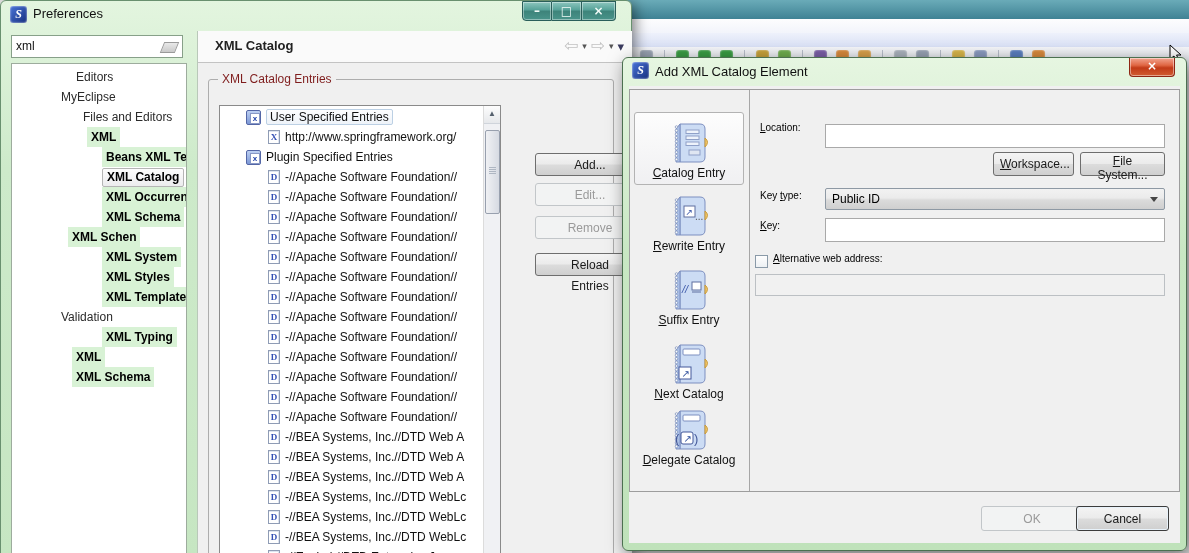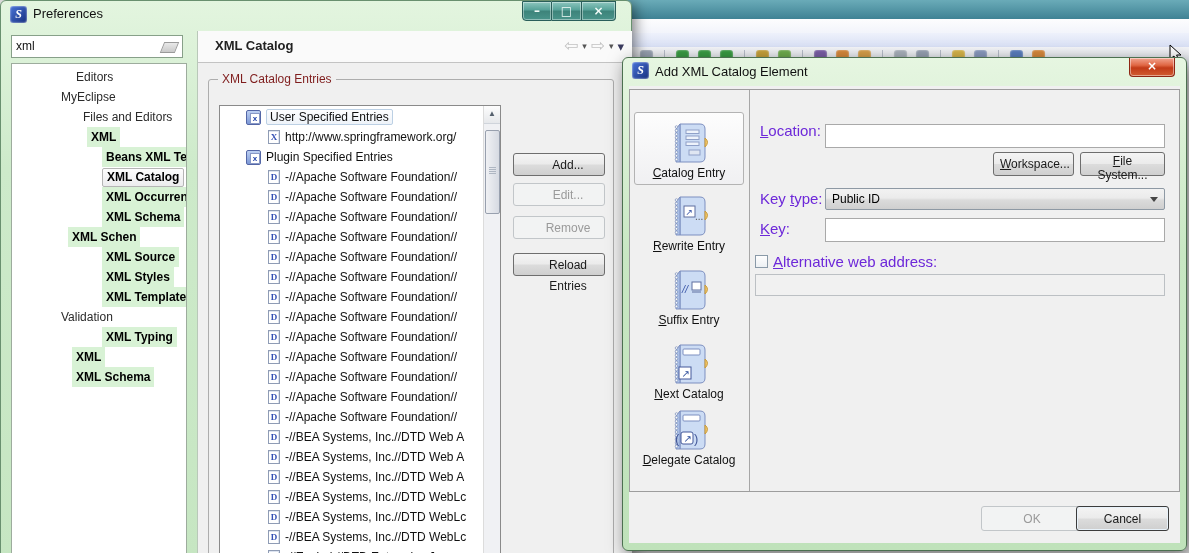--- a/index.html
+++ b/index.html
@@ -80,21 +80,21 @@
   .icon-doc{flex:0 0 12px;width:12px;height:14px;box-sizing:border-box;background:#fff;border:1px solid #8f9cb5;
     color:#3450b4;font:bold 9px/13px "Liberation Serif",serif;text-align:center;box-shadow:inset -1px 1px 0 #dde4f0;}
   
   #vscroll{position:absolute;right:0;top:0;bottom:0;width:16px;background:#f0f1f4;border-left:1px solid #dcdcdc;}
   #vscroll .up{position:absolute;left:0;top:0;width:16px;height:17px;background:linear-gradient(#fdfdfd,#e6e8eb);
     border-bottom:1px solid #cfd4db;color:#55606e;font-size:8px;line-height:16px;text-align:center;}
   #vthumb{position:absolute;left:1px;top:24px;width:13px;height:82px;border:1px solid #98a0ae;border-radius:2px;
     background:linear-gradient(90deg,#f0f1f4,#d6dae2);}
   #vthumb::before{content:"";position:absolute;left:3px;right:3px;top:38px;height:1px;
     box-shadow:0 0 0 #fff,0 2px 0 #aeb6c2,0 4px 0 #aeb6c2,0 -2px 0 #aeb6c2;background:#aeb6c2;}
-  #entrybtns .wbtn{left:304px;width:92px;height:23px;line-height:21px;padding-left:24px;}
+  #entrybtns .wbtn{left:326px;width:92px;height:23px;line-height:21px;padding-left:24px;}
   
   #dlg{position:absolute;left:622px;top:57px;width:565px;height:494px;box-sizing:border-box;
     background:linear-gradient(#e6f6e1,#c8e7c3 40%,#bfe2ba);
     border:1px solid #4c7050;border-radius:6px;box-shadow:4px 5px 18px rgba(0,0,0,.55);}
   .dtitle-text{position:absolute;left:32px;top:1px;line-height:26px;font-size:13px;color:#111;}
   #dlg .applogo{top:4px;}
   #dclose{position:absolute;right:11px;top:0;width:46px;height:19px;box-sizing:border-box;
     border:1px solid #8e2613;border-top:none;border-radius:0 0 4px 4px;
     background:linear-gradient(#f2a38f,#e06744 40%,#c23a18 55%,#d05c30);
     box-shadow:inset 0 0 0 1px rgba(255,255,255,.45);
@@ -102,21 +102,21 @@
   #dbody{position:absolute;left:6px;top:28px;right:6px;bottom:7px;background:#f0f0f0;}
   #dcontainer{position:absolute;left:0;top:3px;width:551px;height:403px;box-sizing:border-box;
     border:1px solid #9d9d9d;background:#f0f0f0;}
   #dsidebar{position:absolute;left:0;top:0;width:119px;bottom:0;border-right:1px solid #a6a6a6;}
   .dside-item{position:absolute;left:4px;width:110px;text-align:center;}
   .dside-item .dicon{display:block;margin:0 auto;}
   .dside-item .dlabel{display:block;font-size:12px;color:#111;margin-top:1px;}
   .dside-item.sel{box-sizing:border-box;border:1px solid #b3b3b3;border-radius:3px;
     background:linear-gradient(#fdfdfd,#f0f0f2);padding-top:8px;height:73px;}
   #dform{position:absolute;left:119px;top:0;right:0;bottom:0;}
-  .flabel{position:absolute;font-size:15px;color:#6d28d9;}
+  .flabel{position:absolute;font-size:10px;color:#000000;}
   .combo{position:absolute;box-sizing:border-box;border:1px solid #8e99a4;border-radius:2px;
     background:linear-gradient(#f2f2f2,#ebebeb 45%,#dbdbdb 55%,#cfcfcf);font-size:12px;color:#000;
     line-height:20px;padding:0 6px;}
   .combo .carr{position:absolute;right:6px;top:8px;width:0;height:0;
     border-left:4px solid transparent;border-right:4px solid transparent;border-top:5px solid #444;}
   .cb{position:absolute;width:13px;height:13px;box-sizing:border-box;border:1px solid #8a9aa8;
     background:linear-gradient(#fefefe,#edf0f3);}
   #dfooter .wbtn{width:102px;height:25px;line-height:23px;top:420px;}
   u{text-decoration:underline;}
 </style>
@@ -176,21 +176,21 @@
     <div id="tree">
         <div class="trow" style="padding-left: 60px;"><span class="tl">Editors</span></div>
         <div class="trow" style="padding-left: 45px;"><span class="tl">MyEclipse</span></div>
         <div class="trow" style="padding-left: 67px;"><span class="tl">Files and Editors</span></div>
         <div class="trow" style="padding-left: 75px;"><span class="tl b hl">XML</span></div>
         <div class="trow" style="padding-left: 90px;"><span class="tl b hl">Beans XML Te</span></div>
         <div class="trow" style="padding-left: 90px;"><span class="tl b sel">XML Catalog</span></div>
         <div class="trow" style="padding-left: 90px;"><span class="tl b hl">XML Occurren</span></div>
         <div class="trow" style="padding-left: 90px;"><span class="tl b hl">XML Schema</span></div>
         <div class="trow" style="padding-left: 56px;"><span class="tl b hl">XML Schen</span></div>
-        <div class="trow" style="padding-left: 90px;"><span class="tl b hl">XML Source</span></div>
+        <div class="trow" style="padding-left: 90px;"><span class="tl b hl">XML System</span></div>
         <div class="trow" style="padding-left: 90px;"><span class="tl b hl">XML Styles</span></div>
         <div class="trow" style="padding-left: 90px;"><span class="tl b hl">XML Template</span></div>
         <div class="trow" style="padding-left: 45px;"><span class="tl">Validation</span></div>
         <div class="trow" style="padding-left: 90px;"><span class="tl b hl">XML Typing</span></div>
         <div class="trow" style="padding-left: 60px;"><span class="tl b hl">XML</span></div>
         <div class="trow" style="padding-left: 60px;"><span class="tl b hl">XML Schema</span></div>
       </div>
 
     <div id="rpanel">
       <div id="rheader">

